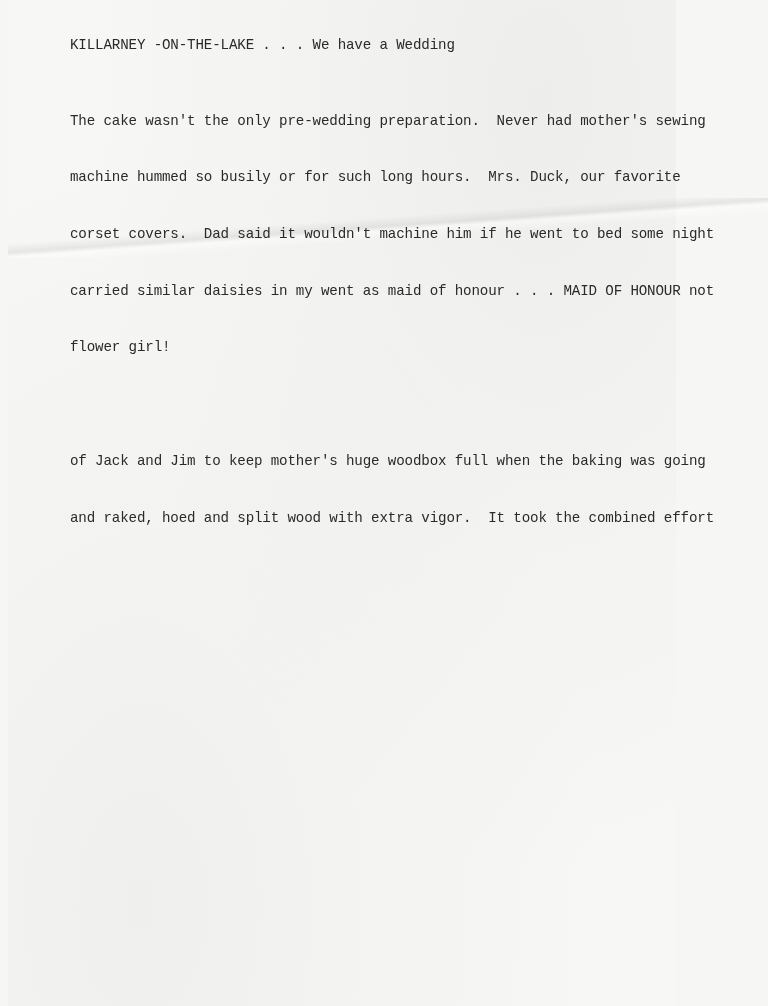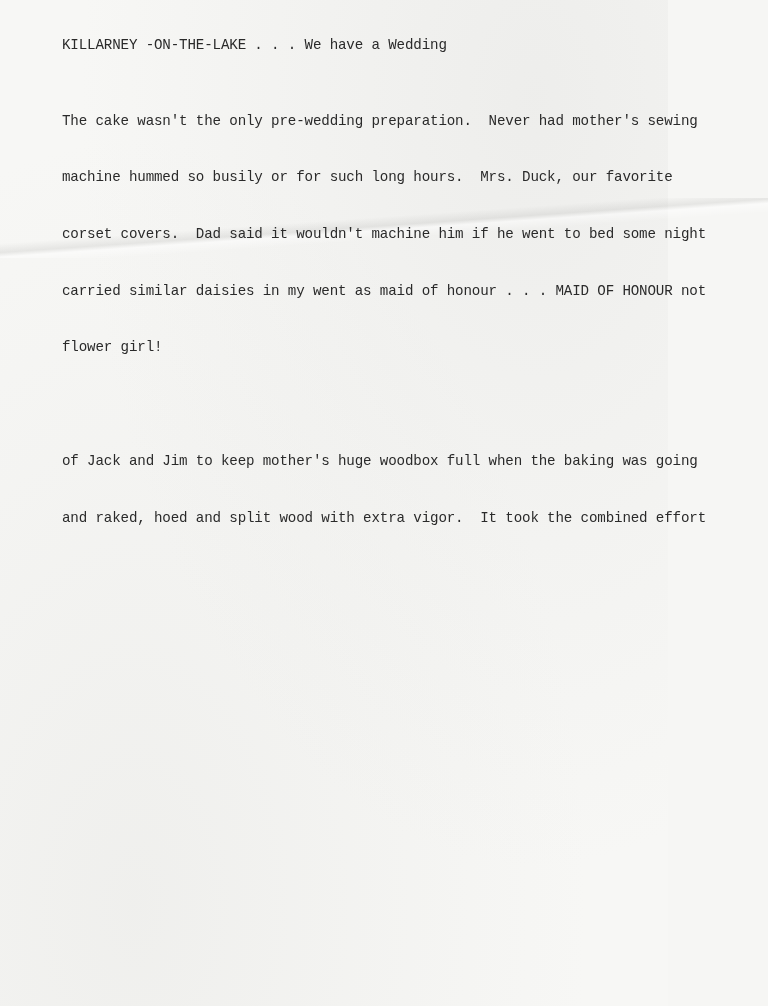--- a/index.html
+++ b/index.html
@@ -8,21 +8,21 @@
     }
     body {
       width: 768px;
       height: 1006px;
       overflow: hidden;
       background: #f6f6f4;
       position: relative;
     }
     .page {
       position: absolute;
-      left: 0; top: 0;
+      left: 8px; top: 0;
       width: 668px;
       height: 1006px;
       background:
         radial-gradient(ellipse at 80% 10%, rgba(220,220,218,0.35), rgba(255,255,255,0) 60%),
         radial-gradient(ellipse at 20% 90%, rgba(225,225,222,0.35), rgba(255,255,255,0) 60%),
         #f7f7f5;
     }
     .content {
       position: absolute;
       left: 62px;

